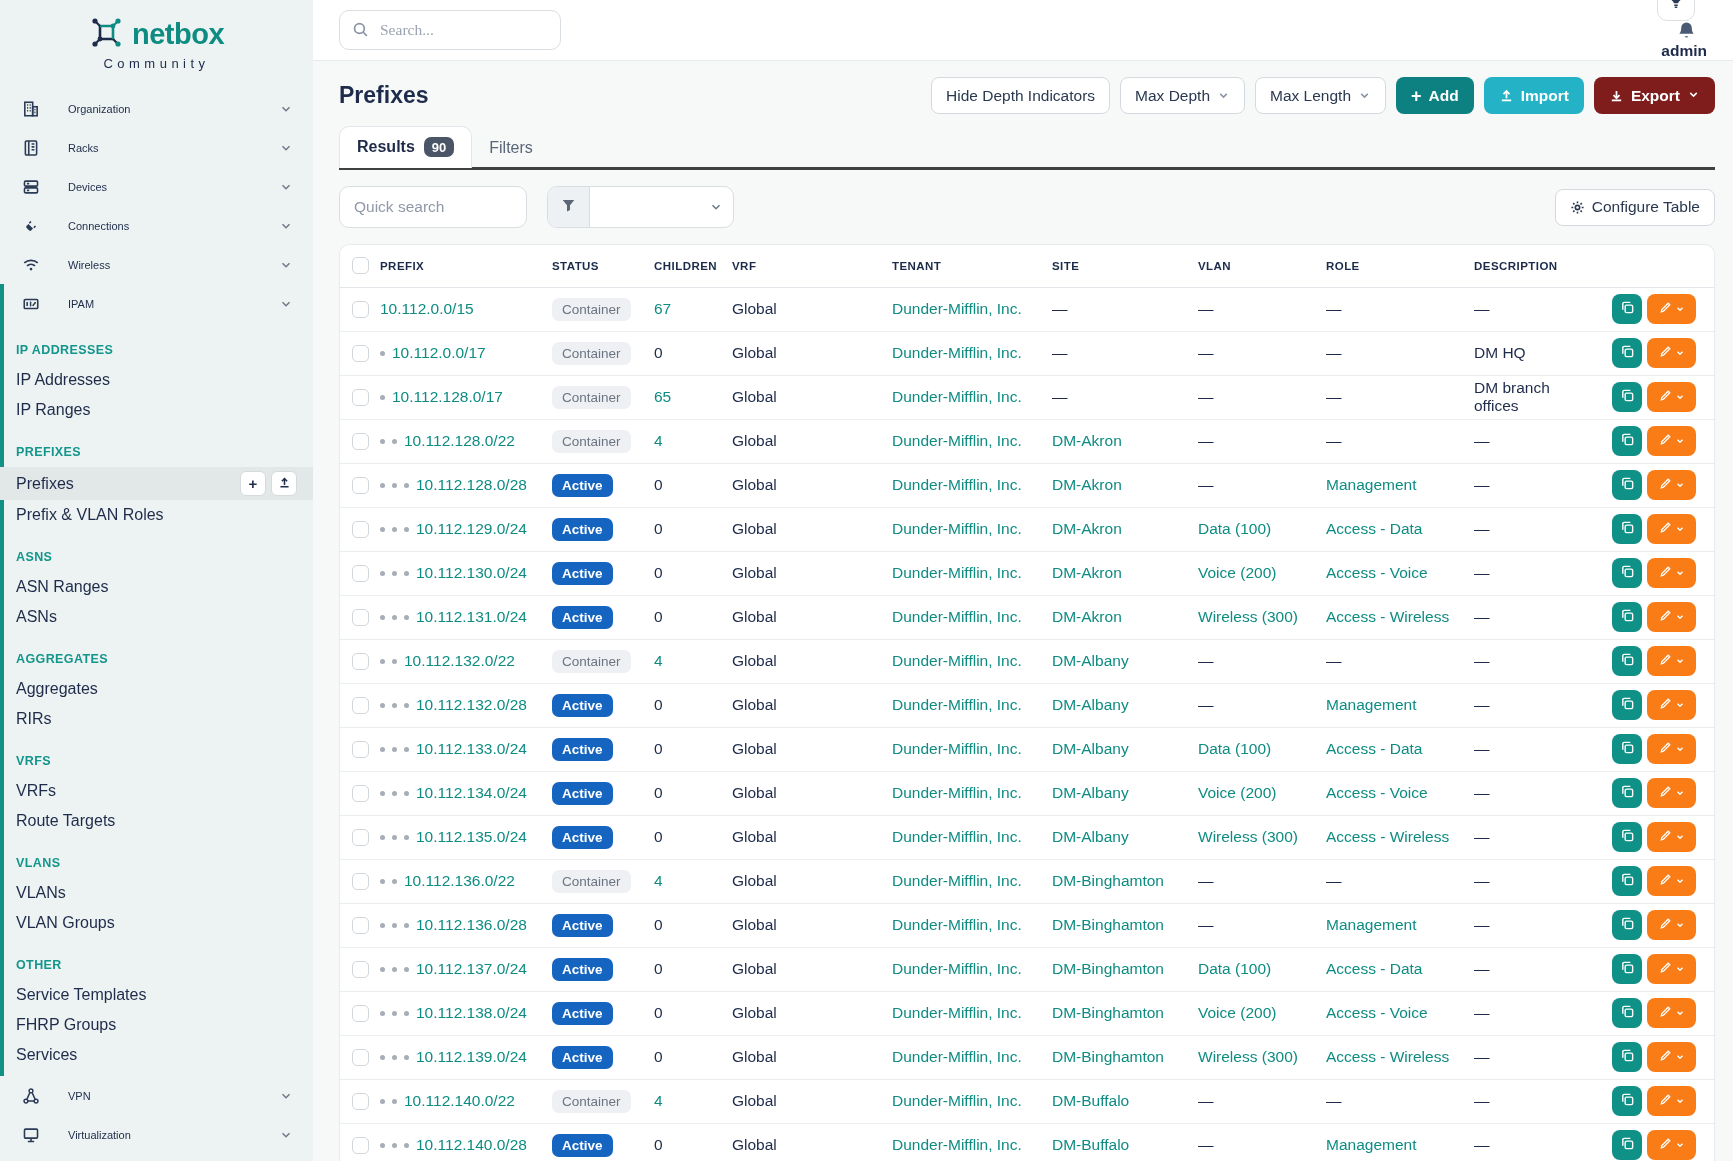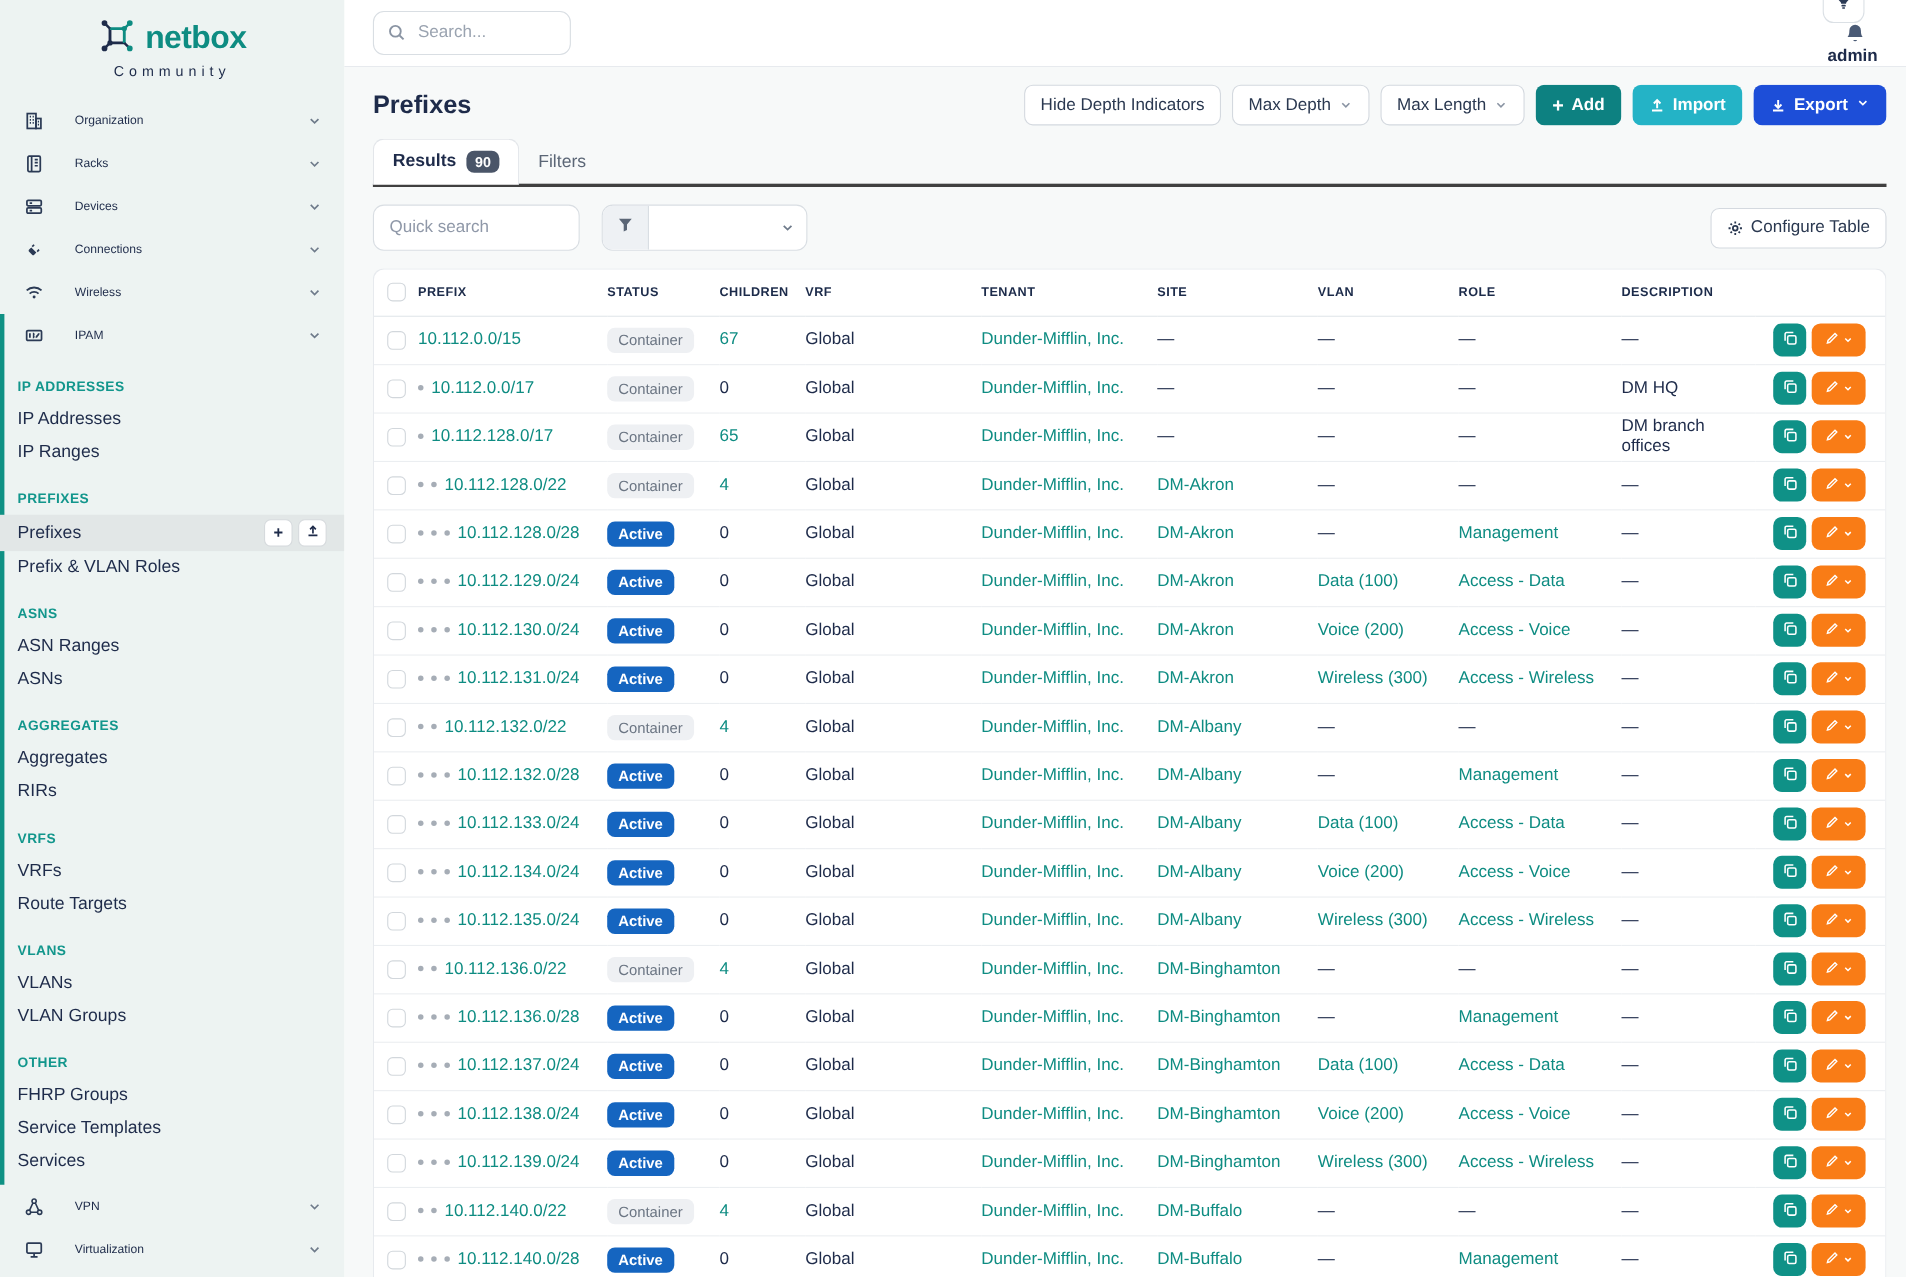--- a/index.html
+++ b/index.html
@@ -27,44 +27,44 @@
   .mini-btns { margin-left:auto; display:flex; gap:5px; }
   .mini-btn { width:26px; height:25px; background:#fff; border:1px solid #d6dadd; border-radius:6px;
     display:flex; align-items:center; justify-content:center; color:#1e2b4a; font-size:15px; font-weight:700; cursor:pointer; }
 
   
   .main { flex:1; display:flex; flex-direction:column; min-width:0; }
   .topbar { height:61px; background:#fff; border-bottom:1px solid #e7eaee; display:flex;
     align-items:center; padding:0 26px; flex-shrink:0; }
   .search-wrap { position:relative; }
   .search-wrap .sicon { position:absolute; left:13px; top:11px; color:#8a94a3; }
-  .search-input { width:180px; height:40px; border:1px solid #d9dee3; border-radius:10px;
+  .search-input { width:222px; height:40px; border:1px solid #d9dee3; border-radius:10px;
     padding:0 12px 0 40px; font-size:15.5px; color:#0f766e; outline:none; background:#fff;
-    font-family:Liberation Sans, sans-serif; }
+    font-family:Liberation Serif, serif; }
   .search-input::placeholder { color:#9aa3b0; }
   .topbar-right { margin-left:auto; display:flex; align-items:center;flex-direction:column; }
   .bulb-btn { width:38px; height:38px; border:1px solid #dbe0e5; border-radius:10px; background:#fff;
     display:flex; align-items:center; justify-content:center; color:#2b3a55; cursor:pointer; }
   .bell { margin-left:20px; color:#4a5a75; display:flex; cursor:pointer; }
   .userbox { margin-left:16px; text-align:right; line-height:1.25; }
   .user-name { font-size:15.5px; font-weight:700; color:#1e2b4a; }
   .user-role { font-size:13.5px; color:#8a94a3; }
 
   
   .content { flex:1; background:#f7f9f9; padding:16px 18px 0 26px; overflow:hidden; }
   .page-head { display:flex; align-items:center; }
   .page-title { font-size:23px; font-weight:700; }
   .head-actions { margin-left:auto; display:flex; gap:10px; align-items:center; }
   .btn { height:37px; display:inline-flex; align-items:center; gap:7px; padding:0 14px;
     border-radius:8px; font-size:15.5px; cursor:pointer; border:1px solid transparent; white-space:nowrap; }
   .btn-outline { background:#fff; border-color:#d4d9df; color:#2a3850; }
   .btn-outline .chev { color:#8a94a3; display:flex; }
   .btn-add { background:#0d8181; color:#fff; font-weight:600; }
   .btn-import { background:#24b3c6; color:#fff; font-weight:600; }
-  .btn-export { background:#1d4ed8; color:#fff; font-weight:600; }
+  .btn-export { background:#7f1d1d; color:#fff; font-weight:600; }
   .btn .bicon { display:flex; }
   .plus-glyph { font-size:18px; font-weight:700; line-height:1; }
 
   .tabs { display:flex; margin-top:12px; border-bottom:3px solid #404040; align-items:flex-end; }
   .tab { padding:10px 17px; font-size:16px; color:#5b6676; cursor:pointer; display:flex; align-items:center; gap:9px; }
   .tab.active { background:#fff; border:1px solid #e3e6ea; border-bottom:none; border-radius:10px 10px 0 0;
     color:#1e2b4a; font-weight:600; margin-bottom:-1px; padding-bottom:11px; }
   .tab-badge { background:#4a5568; color:#fff; font-size:13px; font-weight:600; border-radius:7px; padding:2.5px 8px; }
 
   .toolbar { margin-top:16px; display:flex; align-items:center; }
@@ -283,24 +283,24 @@
           <div class="nav-sub">
             <span>VLANs</span>
           </div>
           <div class="nav-sub">
             <span>VLAN Groups</span>
           </div>
         </div>
         <div class="nav-group">
           <div class="nav-group-header">OTHER</div>
           <div class="nav-sub">
+            <span>Service Templates</span>
+          </div>
+          <div class="nav-sub">
             <span>FHRP Groups</span>
-          </div>
-          <div class="nav-sub">
-            <span>Service Templates</span>
           </div>
           <div class="nav-sub">
             <span>Services</span>
           </div>
         </div>
       </div>
 
     <nav class="nav-bottom">
         <div class="nav-item">
           <span class="nicon">

